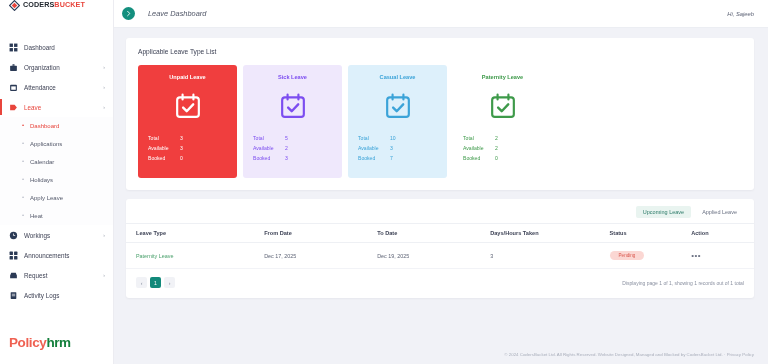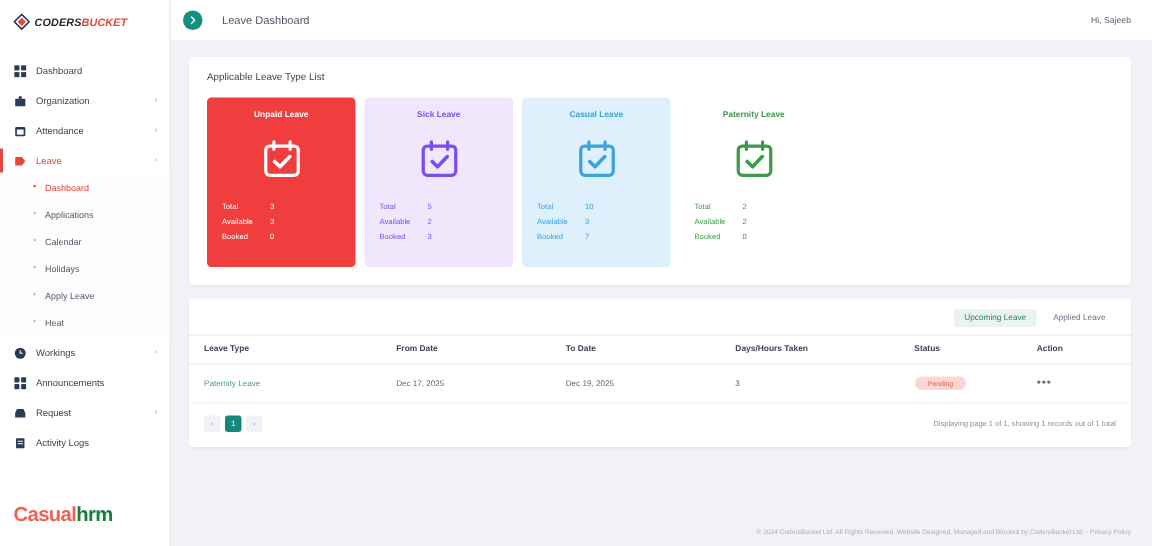--- a/index.html
+++ b/index.html
@@ -10,21 +10,21 @@
     overflow: hidden;
   }
   .app { display: flex; width: 768px; height: 364px; position: relative; }
 
   
   .sidebar {
     width: 114px; height: 364px; background: #ffffff;
     border-right: 1px solid #ececf1;
     display: flex; flex-direction: column; position: relative;
   }
-  .brand { height: 28px; display: flex; align-items: center; padding-left: 9px; font-style: italic; }
+  .brand { height: 28px; display: flex; padding-left: 9px; }
   .brand-mark { width: 11px; height: 11px; flex: 0 0 auto; }
   .brand-text { font-size: 7.2px; font-weight: bold; letter-spacing: .1px; margin-left: 3px; }
   .brand-text .c1 { color: #21272e; }
   .brand-text .c2 { color: #e8453c; }
 
   .nav { padding-top: 9px; flex: 1 1 auto; }
   .nav-item {
     display: flex; align-items: center; height: 20px;
     padding: 0 8px 0 9px; font-size: 6.3px; color: #3b3f52; cursor: pointer;
     position: relative;
@@ -49,21 +49,21 @@
     height: 44px; display: flex; align-items: center; padding-left: 9px;
   }
   .hello-logo { font-size: 13.5px; font-weight: bold; letter-spacing: -.4px; }
   .hello-logo .h1 { color: #ef6152; }
   .hello-logo .h2 { color: #15803d; }
 
   
   .main { flex: 1 1 auto; display: flex; flex-direction: column; background: #f1f2f7; }
   .topbar {
     height: 28px; background: #fff; display: flex; align-items: center;
-    padding: 0 14px 0 8px; border-bottom: 1px solid #eceef3;
+    padding: 0 14px 0 8px; border-bottom: 1px solid #eceef3; font-style: italic;
   }
   .toggle-btn {
     width: 13px; height: 13px; border-radius: 50%; background: #138f7e;
     display: flex; align-items: center; justify-content: center; cursor: pointer;
     flex: 0 0 auto;
   }
   .toggle-btn svg { width: 7px; height: 7px; }
   .page-title { margin-left: 13px; font-size: 7.4px; color: #4f5566; }
   .topbar-spacer { flex: 1 1 auto; }
   .user-greet { font-size: 5.8px; color: #5c6275; }
@@ -269,21 +269,21 @@
               <rect x="5" y="8" width="6" height="1.2" fill="#fff"></rect>
             </svg>
         </span>
         <span class="lbl">Activity Logs</span>
       </div>
 
     </nav>
 
     <div class="sidebar-footer">
       <div class="hello-logo">
-        <span class="h1">Casual</span><span class="h2">hrm</span>
+        <span class="h1">Policy</span><span class="h2">hrm</span>
       </div>
     </div>
   </aside>
 
   <div class="main">
 
     <header class="topbar">
       <div class="toggle-btn">
         <svg viewBox="0 0 16 16">
           <path d="M6 3 L11 8 L6 13" stroke="#fff" stroke-width="2" fill="none" stroke-linecap="round" stroke-linejoin="round"></path>

